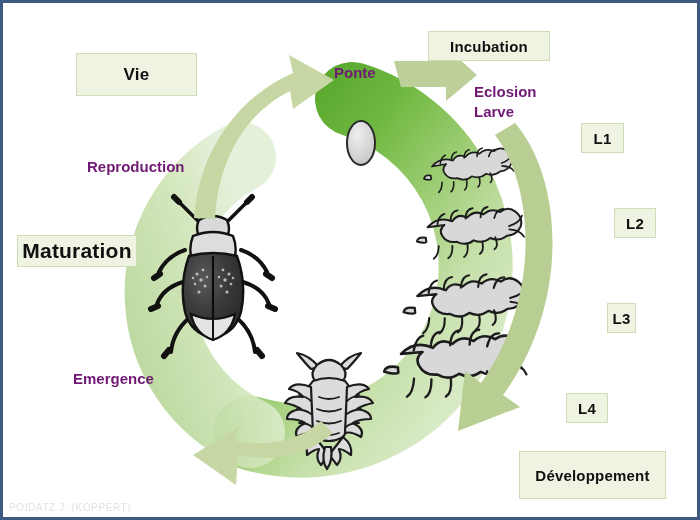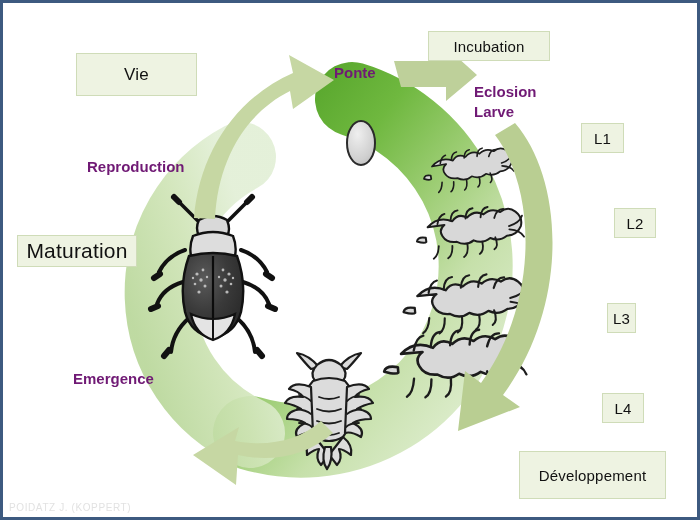--- a/index.html
+++ b/index.html
@@ -20,34 +20,34 @@
     pointer-events:none;
   }
 
   
   .box-label{
     position:absolute;
     box-sizing:border-box;
     background:#eef3e2;
     border:1px solid #cfdcb8;
     color:#111111;
-    font-weight:normal;
+    font-weight:bold;
     display:flex;align-items:center;justify-content:center;
     letter-spacing:.2px;
   }
 
   #box-vie        {left:73px;  top:50px;  width:121px; height:43px; font-size:17px;}
   #box-incubation {left:425px; top:28px;  width:122px; height:30px; font-size:15px;}
   #box-maturation {left:14px;  top:232px; width:120px; height:32px; font-size:21px;}
   #box-metamorphose{left:72px; top:468px; width:148px; height:32px; font-size:15px;}
   #box-developpement{left:516px;top:448px;width:147px; height:48px; font-size:15px;}
   #box-l1 {left:578px; top:120px; width:43px; height:30px; font-size:15px;}
   #box-l2 {left:611px; top:205px; width:42px; height:30px; font-size:15px;}
   #box-l3 {left:604px; top:300px; width:29px; height:30px; font-size:15px;text-align:right;}
-  #box-l4 {left:563px; top:390px; width:42px; height:30px; font-size:15px;margin-left:36px;}
+  #box-l4 {left:563px; top:390px; width:42px; height:30px; font-size:15px;}
 
   
   .stage-text{
     position:absolute;
     color:#701a75;
     font-weight:bold;
     font-size:15px;
     line-height:1.35;
     white-space:pre;
   }

